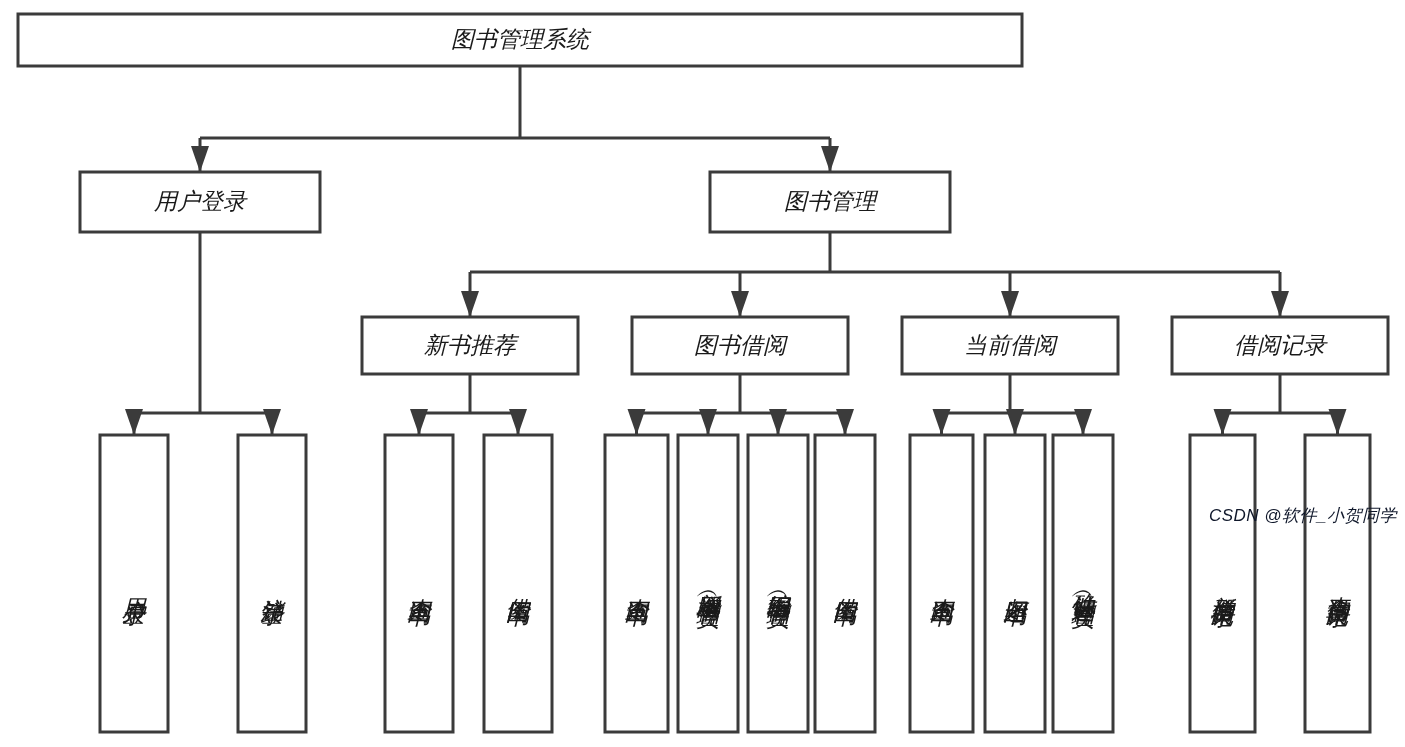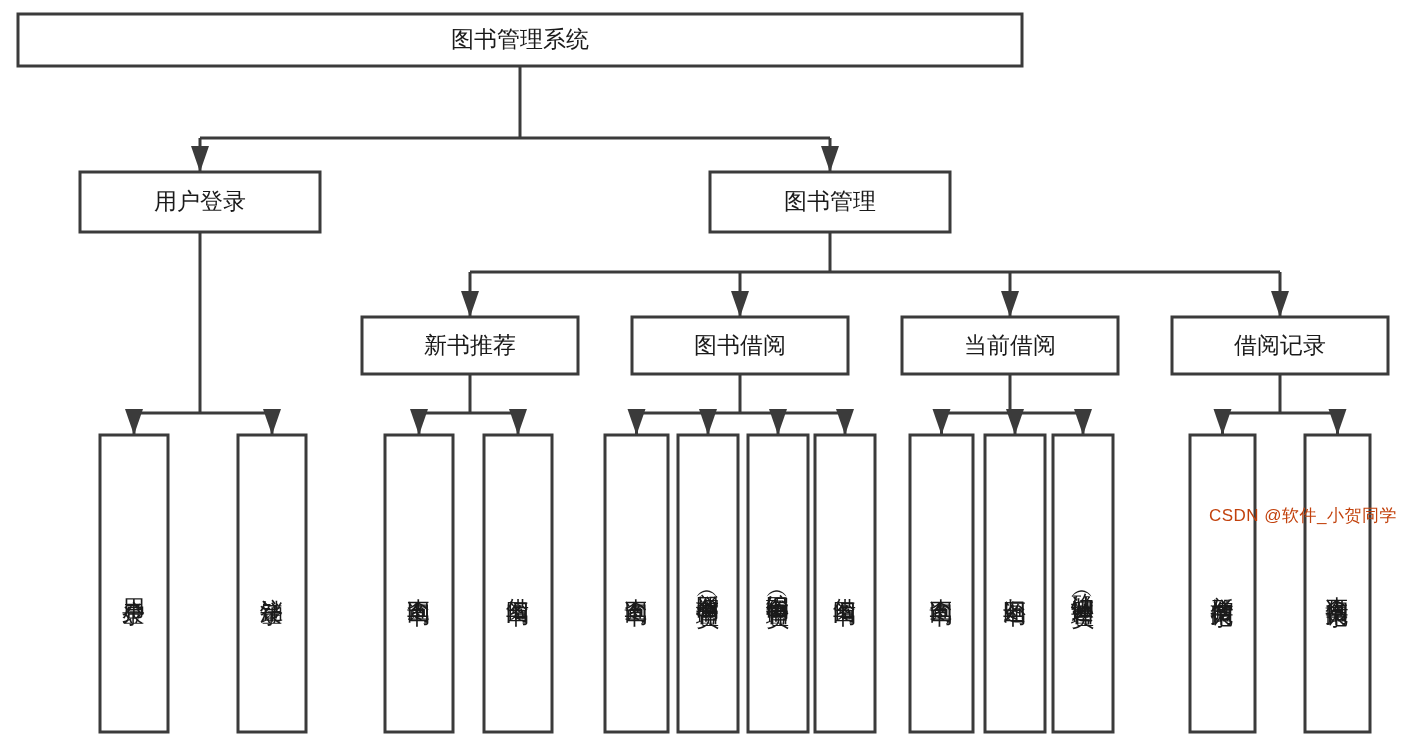--- a/index.html
+++ b/index.html
@@ -12,20 +12,21 @@
     height: 747px;
     font-family: "Liberation Sans", "DejaVu Sans", sans-serif;
     overflow: hidden;
     position: relative;
   }
   #diagram-root {
     position: absolute;
     left: 0; top: 0;
     width: 1405px;
     height: 535px;
+    font-style: italic;
   }
   svg.flow {
     display: block;
     width: 1405px;
     height: 747px;
   }
   .node-rect {
     fill: #ffffff;
     stroke: #3b3b3b;
     stroke-width: 3;
@@ -70,21 +71,21 @@
     color: #1a1a1a;
     letter-spacing: 2px;
     white-space: nowrap;
   }
   #watermark {
     position: absolute;
     right: 8px;
     bottom: 8px;
     font-family: "Liberation Sans", "DejaVu Sans", sans-serif;
     font-size: 17px;
-    color: #c2410c;
+    color: #0f172a;
     letter-spacing: 0.5px;
     user-select: none;
   }
 </style>
 </head>
 <body>
 
 <div id="diagram-root">
   <svg class="flow" viewBox="0 0 1405 747" xmlns="http://www.w3.org/2000/svg">
     <g id="edge-layer">

